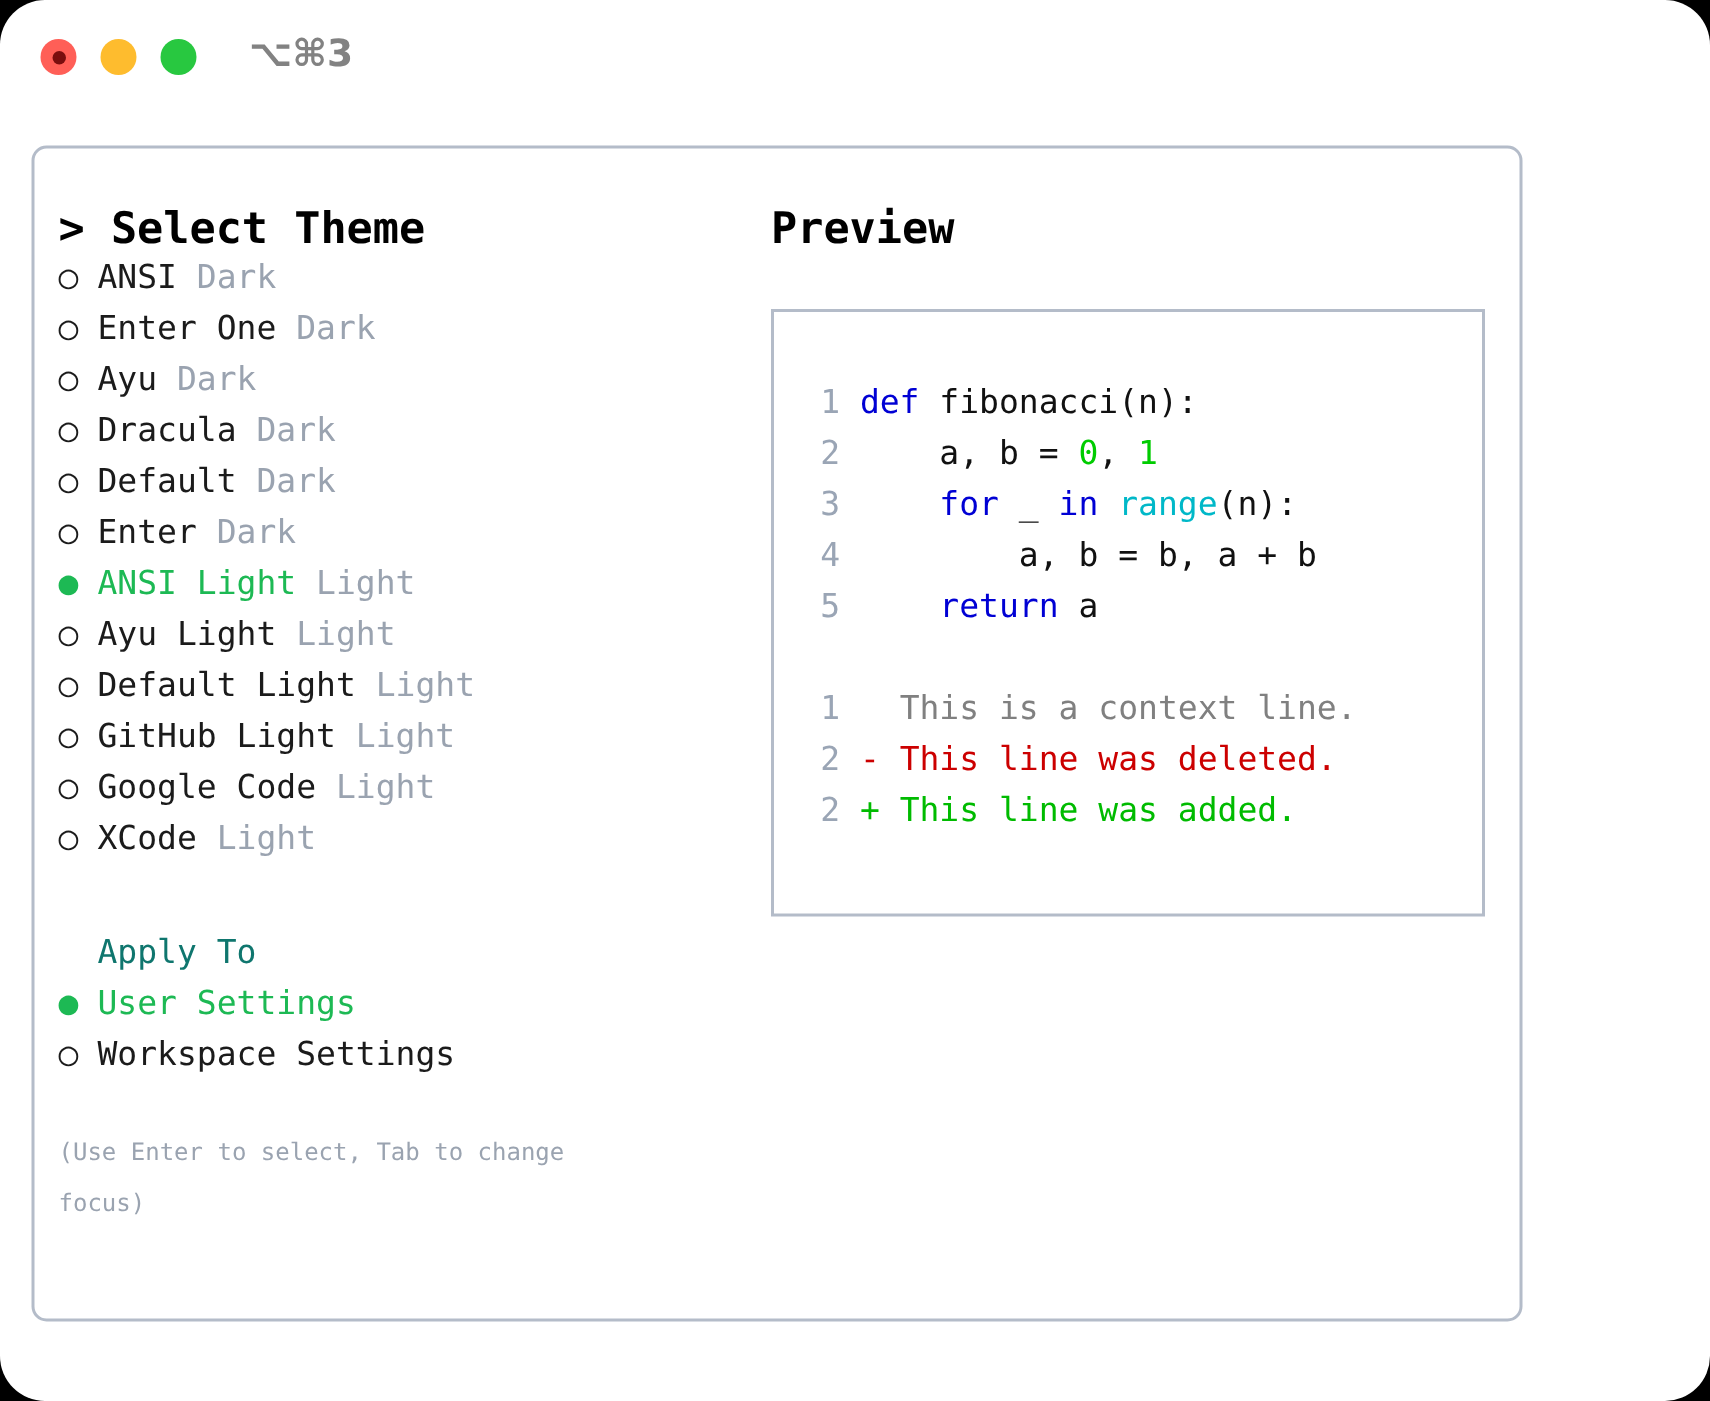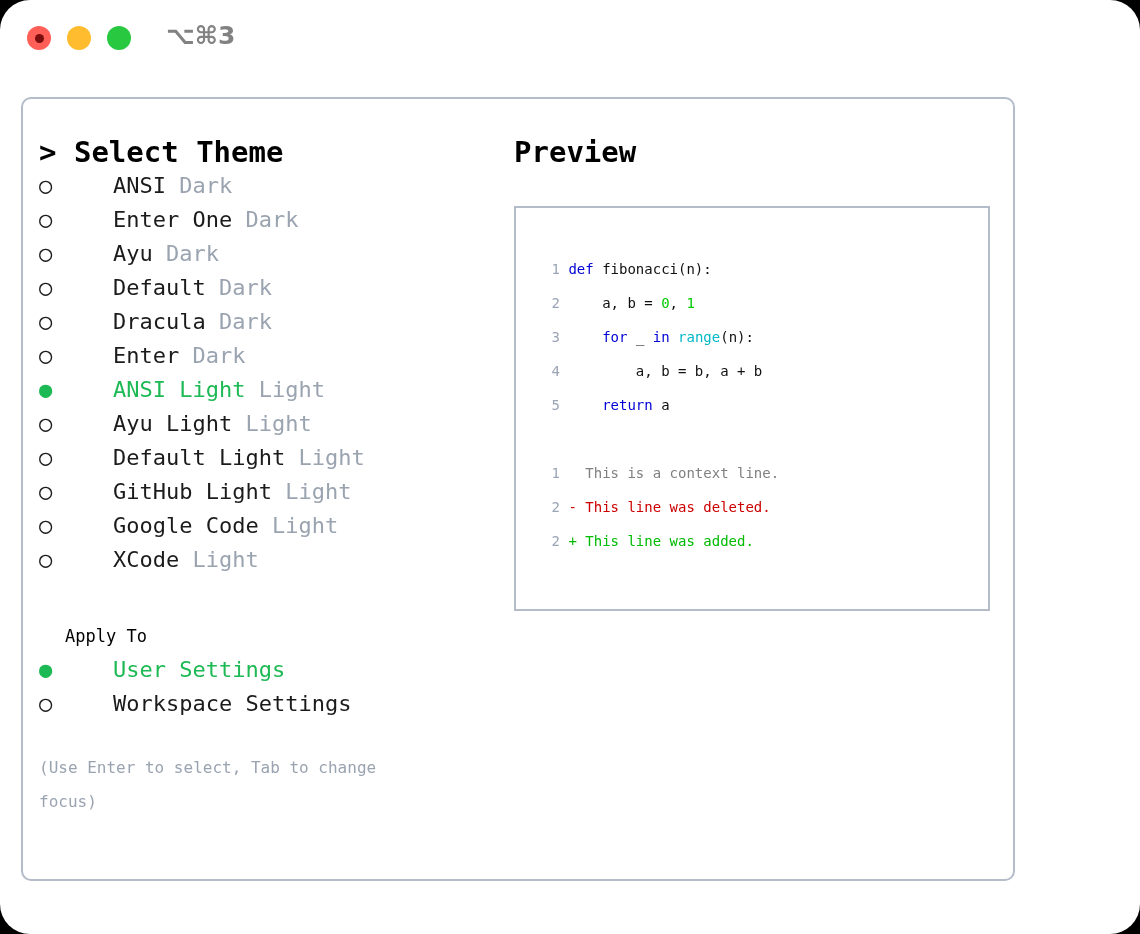--- a/index.html
+++ b/index.html
@@ -106,29 +106,29 @@
     white-space: pre;
     display: block;
   }
   .row .bullet {
     display: inline-block;
     width: 26px;
   }
   .bullet-off { color: #1b1b1b; }
   .bullet-on  { color: #1db954; }
   .row.selected .label { color: #1db954; }
-  .label { color: #1b1b1b; margin-left: 48px; }
+  .label { color: #1b1b1b; }
   .variant { color: #9aa3b0; }
   .spacer-lg { height: 42px; }
   .spacer-sm { height: 30px; }
   .applyto-heading {
     font-family: "DejaVu Sans Mono", monospace;
-    font-size: 17px;
-    line-height: 34px;
-    color: #000000;
+    font-size: 22px;
+    line-height: 34px;
+    color: #0f766e;
     white-space: pre;
     padding-left: 26px;
   }
   .hint {
     font-family: "DejaVu Sans Mono", monospace;
     font-size: 16px;
     line-height: 34px;
     color: #9aa3b0;
     width: 400px;
     white-space: normal;
@@ -137,21 +137,21 @@
     margin-top: 37px;
     width: 476px;
     height: 405px;
     border: 2px solid #b4bcc9;
     box-sizing: border-box;
     background: #ffffff;
     padding: 44px 0 0 0;
   }
   .code-line {
     font-family: "DejaVu Sans Mono", monospace;
-    font-size: 14px;
+    font-size: 22px;
     line-height: 34px;
     white-space: pre;
     padding-left: 20px;
   }
   .lnum {
     display: inline-block;
     width: 24px;
     text-align: right;
     color: #9aa5b5;
   }
@@ -180,22 +180,22 @@
 
   <div class="panel">
 
     <div class="col-left">
       <div class="heading">&gt; Select Theme</div>
 
       <div class="theme-list" id="theme-list">
           <div class="row"><span class="bullet bullet-off">○</span><span class="label">ANSI</span><span> </span><span class="variant">Dark</span></div>
           <div class="row"><span class="bullet bullet-off">○</span><span class="label">Enter One</span><span> </span><span class="variant">Dark</span></div>
           <div class="row"><span class="bullet bullet-off">○</span><span class="label">Ayu</span><span> </span><span class="variant">Dark</span></div>
+          <div class="row"><span class="bullet bullet-off">○</span><span class="label">Dracula</span><span> </span><span class="variant">Dark</span></div>
           <div class="row"><span class="bullet bullet-off">○</span><span class="label">Default</span><span> </span><span class="variant">Dark</span></div>
-          <div class="row"><span class="bullet bullet-off">○</span><span class="label">Dracula</span><span> </span><span class="variant">Dark</span></div>
           <div class="row"><span class="bullet bullet-off">○</span><span class="label">Enter</span><span> </span><span class="variant">Dark</span></div>
           <div class="row selected"><span class="bullet bullet-on">●</span><span class="label">ANSI Light</span><span> </span><span class="variant">Light</span></div>
           <div class="row"><span class="bullet bullet-off">○</span><span class="label">Ayu Light</span><span> </span><span class="variant">Light</span></div>
           <div class="row"><span class="bullet bullet-off">○</span><span class="label">Default Light</span><span> </span><span class="variant">Light</span></div>
           <div class="row"><span class="bullet bullet-off">○</span><span class="label">GitHub Light</span><span> </span><span class="variant">Light</span></div>
           <div class="row"><span class="bullet bullet-off">○</span><span class="label">Google Code</span><span> </span><span class="variant">Light</span></div>
           <div class="row"><span class="bullet bullet-off">○</span><span class="label">XCode</span><span> </span><span class="variant">Light</span></div>
         </div>
 
       <div class="spacer-lg"></div>

